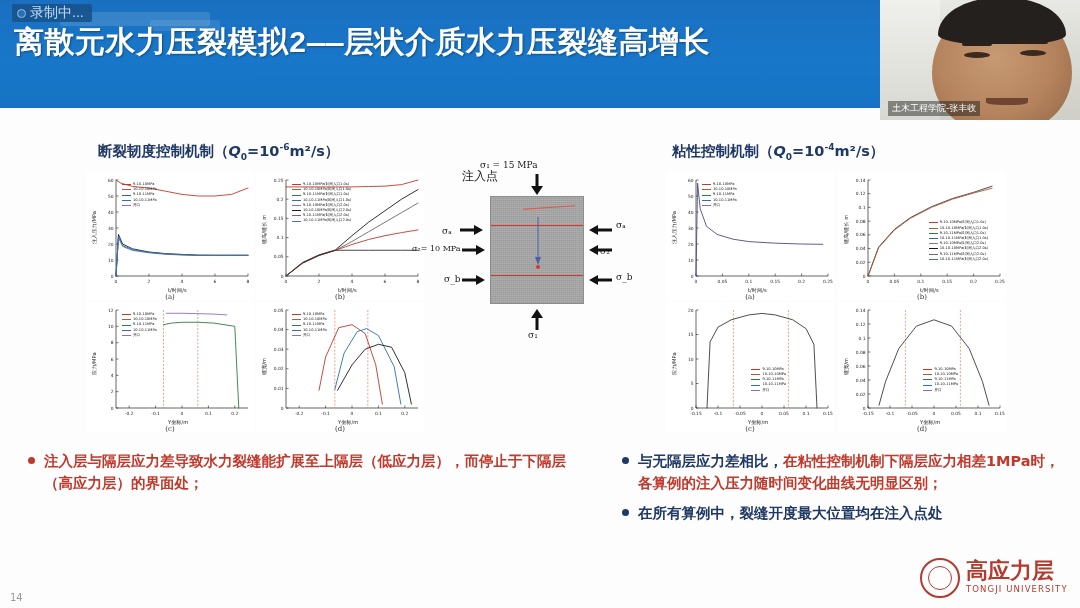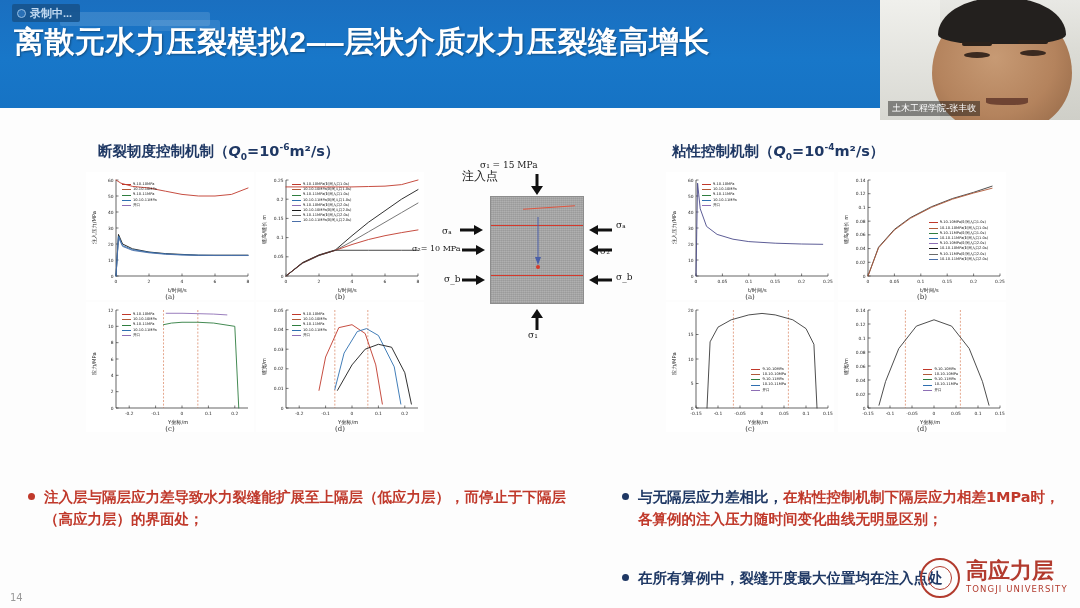--- a/index.html
+++ b/index.html
@@ -15,23 +15,23 @@
   .banner {
     position: absolute; left: 0; top: 0; width: 1080px; height: 108px;
     background: #1673c4;
   }
   .banner-inner {
     position: absolute; left: 0; top: 0; width: 880px; height: 108px;
     background: linear-gradient(180deg,#1a6fc0 0%, #1877c9 55%, #1673c4 100%);
   }
   .rec-chip {
     position: absolute; left: 12px; top: 4px; height: 18px;
-    background: #17558f; color:#cfe3f6; font-size: 11px;
+    background: #17558f; color:#cfe3f6; font-size: 14px;
     display:flex; align-items:center; gap:4px; padding:0 8px 0 5px;
-    border-radius: 2px; opacity:.93;font-weight:bold;
+    border-radius: 2px; opacity:.93;
   }
   .rec-dot {
     width:9px;height:9px;border-radius:50%;
     background:#2a6fb5; border:1.5px solid #9fc4e6;
   }
   .ghost {
     position:absolute; left:60px; top:12px; width:150px; height:14px;
     background: rgba(255,255,255,.13); border-radius:2px;
   }
   .ghost2 {
@@ -130,21 +130,21 @@
     font-family:"DejaVu Sans", sans-serif; white-space:nowrap;
   }
   .sig {
     position:absolute; font-size:9px; color:#1a1a1a; white-space:nowrap;
     font-family:"DejaVu Serif", serif;
   }
   .arrow { position:absolute; }
 
   
   .bullets { position:absolute; }
-  .bullet { display:flex; align-items:flex-start; margin-bottom:7px;margin-top:36px; }
+  .bullet { display:flex; align-items:flex-start; margin-bottom:7px; }
   .bdot { flex:0 0 auto; width:7px; height:7px; border-radius:50%;
           margin:7px 9px 0 0; }
   .btxt { font-size:14.5px; line-height:1.55; font-weight:700;
           font-family:"DejaVu Sans", sans-serif; }
   .red { color:#c0392b; }
   .navy { color:#1f3864; }
 
   
   .pagenum {
     position:absolute; left:10px; bottom:5px; font-size:10px; color:#9a9a9a;

